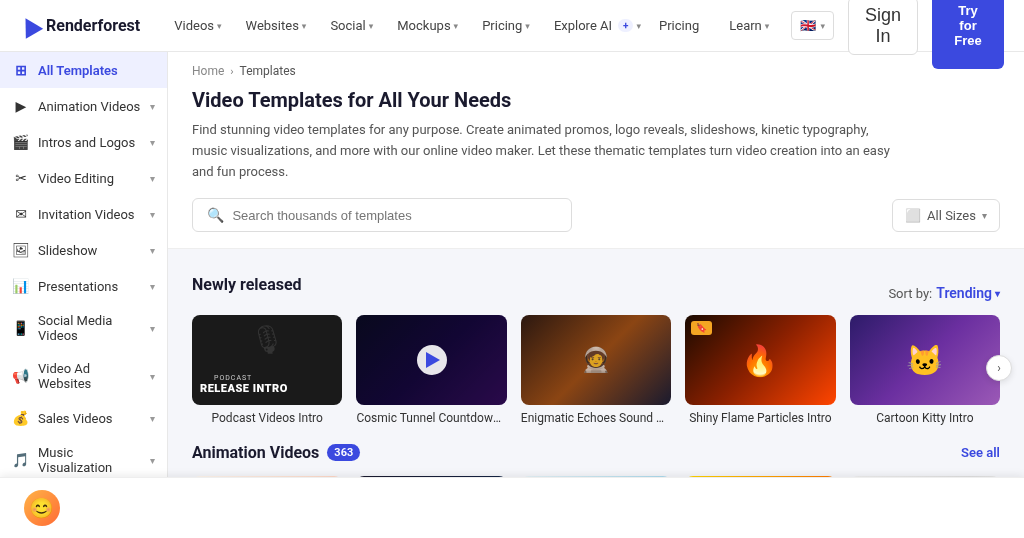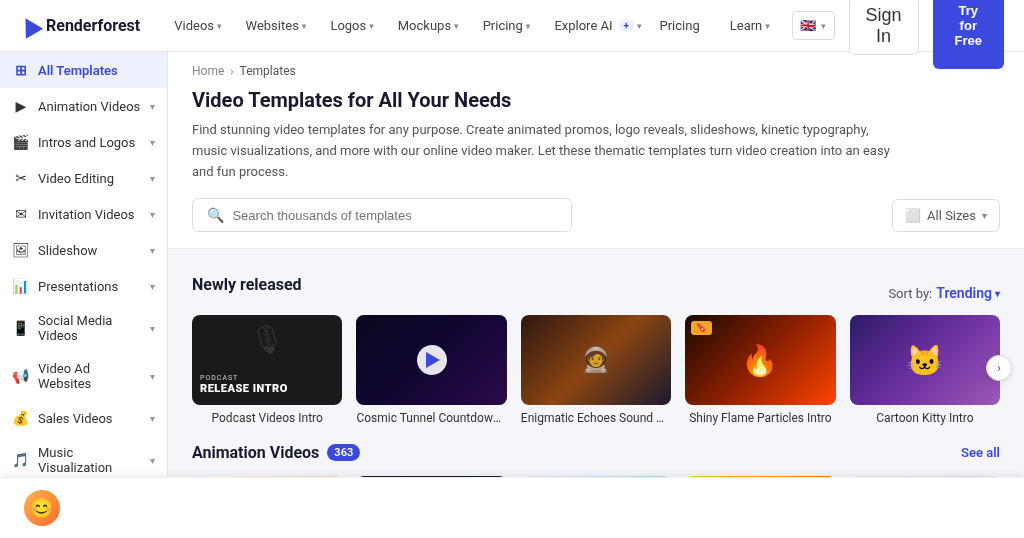--- a/index.html
+++ b/index.html
@@ -81,41 +81,41 @@
     .thumb-3d { background: linear-gradient(135deg, #1a1a2e, #16213e, #0f3460); }
     .thumb-explainer { background: linear-gradient(135deg, #e8f4f8, #b8e0f0, #80c8e8); }
     .thumb-trendy { background: linear-gradient(135deg, #ffd700, #ff8c00, #ff4500); }
     .thumb-whiteboard { background: linear-gradient(135deg, #f0f0f0, #e0e0e0, #fff); }
 
     .play-btn { width: 30px; height: 30px; background: rgba(255,255,255,0.9); border-radius: 50%; display: flex; align-items: center; justify-content: center; }
     .play-icon { width: 0; height: 0; border-top: 8px solid transparent; border-bottom: 8px solid transparent; border-left: 14px solid #3b49df; margin-left: 3px; }
     .card-overlay { position: absolute; top: 0; left: 0; right: 0; bottom: 0; background: rgba(0,0,0,0.3); display: flex; align-items: center; justify-content: center; }
     .podcast-text { position: absolute; bottom: 10px; left: 8px; right: 8px; }
     .podcast-main { font-size: 11px; font-weight: 900; color: #fff; text-transform: uppercase; letter-spacing: 0.5px; line-height: 1.2; }
-    .podcast-sub { font-size: 7px; color: #ccc; text-transform: uppercase; letter-spacing: 1px; }
+    .podcast-sub { font-size: 7px; color: #ccc; text-transform: uppercase; letter-spacing: 1px; margin-left: 14px; }
   </style>
 </head>
 <body>
 
 <div class="header">
   <div class="logo-area">
     <div class="logo-triangle"></div>
     <span class="logo-text">Renderforest</span>
   </div>
   <div class="nav-items">
     <div class="nav-item">
       <span>Videos</span>
       <span class="caret">▾</span>
     </div>
     <div class="nav-item">
       <span>Websites</span>
       <span class="caret">▾</span>
     </div>
     <div class="nav-item">
-      <span>Logos</span>
+      <span>Social</span>
       <span class="caret">▾</span>
     </div>
     <div class="nav-item">
       <span>Mockups</span>
       <span class="caret">▾</span>
     </div>
     <div class="nav-item">
       <span>Pricing</span>
       <span class="caret">▾</span>
     </div>

